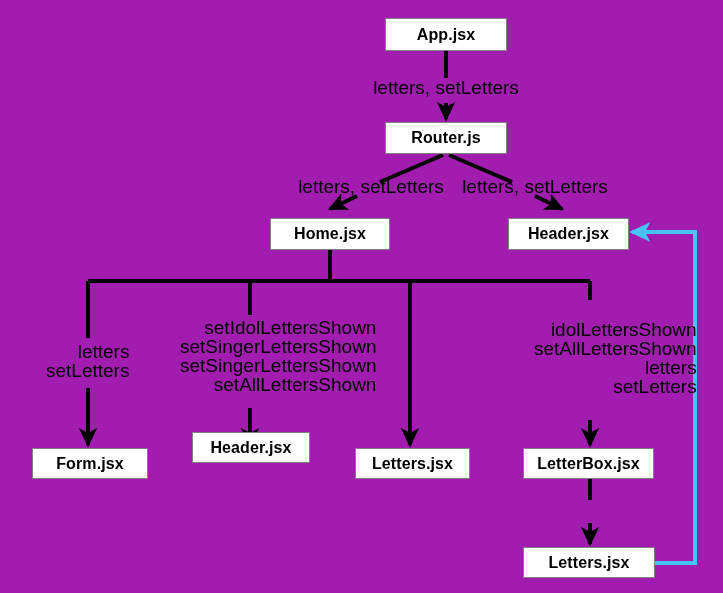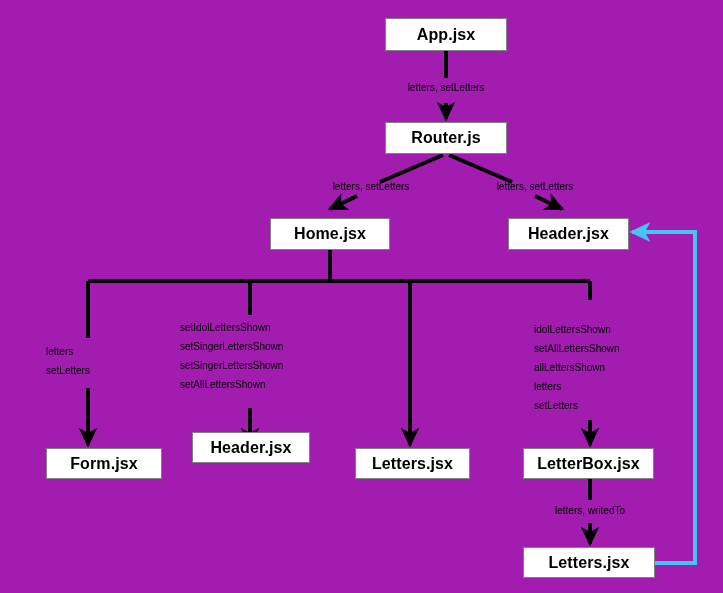--- a/index.html
+++ b/index.html
@@ -33,30 +33,30 @@
     justify-content: center;
     color: #000000;
     font-weight: bold;
     font-size: 16px;
     letter-spacing: 0.1px;
     white-space: nowrap;
   }
   .edge-label {
     position: absolute;
     color: #000000;
-    font-size: 10px;
+    font-size: 19px;
     line-height: 19px;
     white-space: nowrap;
   }
   .edge-label.centered {
     text-align: center;
     transform: translateX(-50%);
   }
   .edge-label.left-al {
-    text-align: left;
+    text-align: right;
   }
 </style>
 </head>
 <body>
 
 <div id="diagram-root">
 
   <svg id="wire-layer" viewBox="0 0 723 593" width="723" height="593" xmlns="http://www.w3.org/2000/svg">
     <defs>
       <marker id="arrow-black" viewBox="0 0 10 10" refX="8.2" refY="5" markerWidth="5.2" markerHeight="5.2" orient="auto-start-reverse">
@@ -106,21 +106,21 @@
   </div>
 
   <div class="node-box" style="left:270px; top:218px; width:120px; height:32px;">
     <span>Home.jsx</span>
   </div>
 
   <div class="node-box" style="left:508px; top:218px; width:121px; height:32px;">
     <span>Header.jsx</span>
   </div>
 
-  <div class="node-box" style="left:32px; top:448px; width:116px; height:31px;margin-left:14px;">
+  <div class="node-box" style="left:32px; top:448px; width:116px; height:31px;">
     <span>Form.jsx</span>
   </div>
 
   <div class="node-box" style="left:192px; top:432px; width:118px; height:31px;">
     <span>Header.jsx</span>
   </div>
 
   <div class="node-box" style="left:355px; top:448px; width:115px; height:31px;">
     <span>Letters.jsx</span>
   </div>
@@ -147,20 +147,18 @@
   <div class="edge-label left-al" style="left:180px; top:318px;">
     <div>setIdolLettersShown</div>
     <div>setSingerLettersShown</div>
     <div>setSingerLettersShown</div>
     <div>setAllLettersShown</div>
   </div>
 
   <div class="edge-label left-al" style="left:534px; top:320px;">
     <div>idolLettersShown</div>
     <div>setAllLettersShown</div>
-    <div>allLettersShown</div>
     <div>letters</div>
     <div>setLetters</div>
   </div>
 
-  <div class="edge-label centered" style="left:590px; top:501px;">letters, writedTo</div>
 
 </div>
 
 </body></html>

